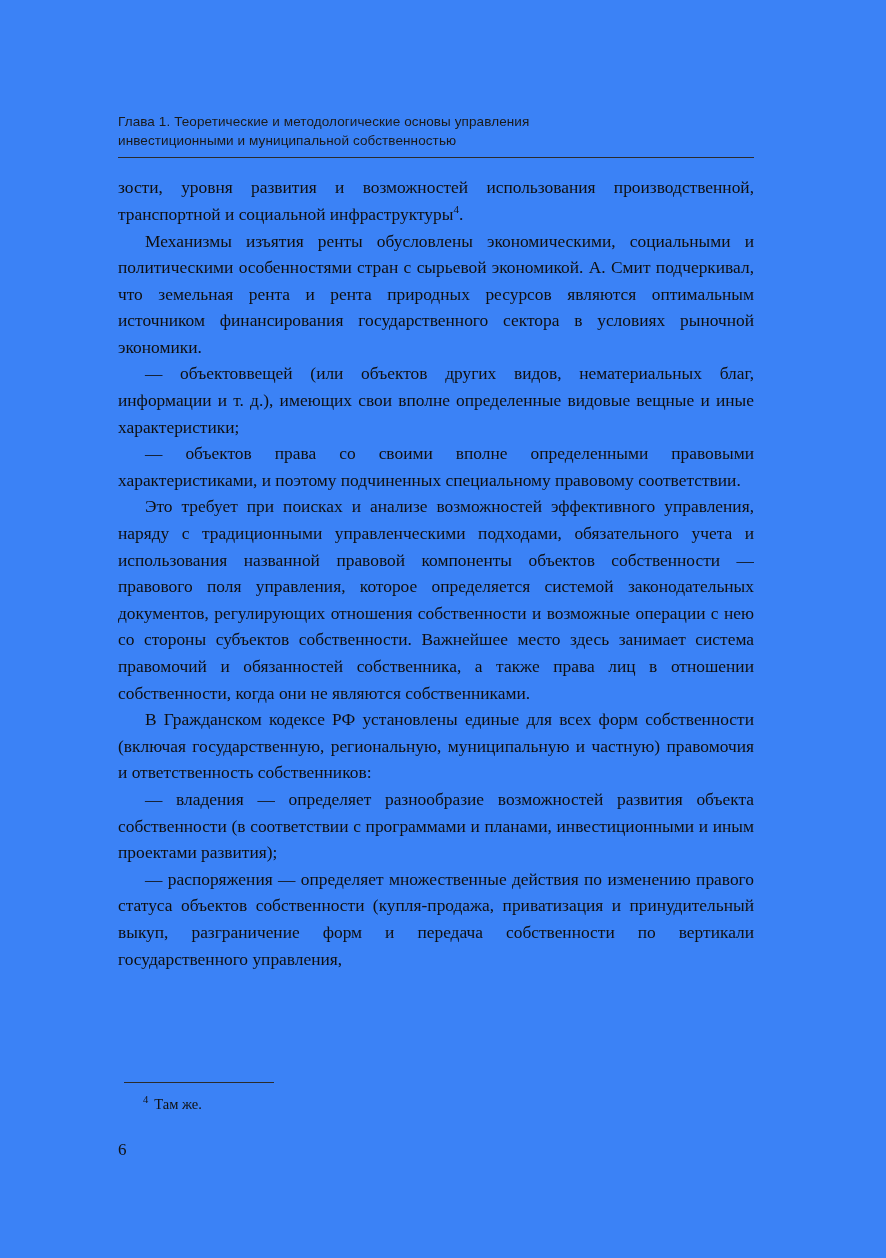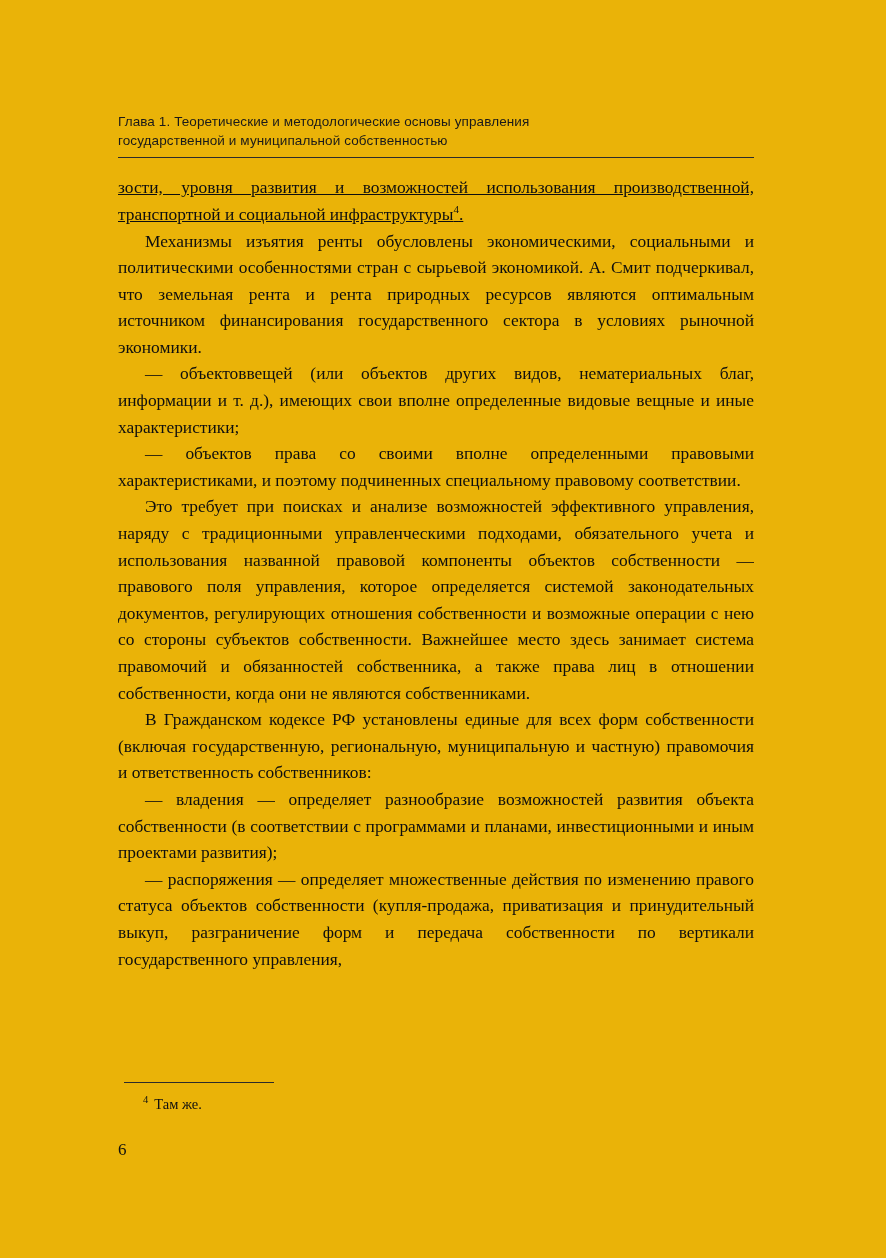--- a/index.html
+++ b/index.html
@@ -15,21 +15,21 @@
     color: #111111;
     overflow: hidden;
   }
 
   .page {
     position: absolute;
     left: 0;
     top: 0;
     width: 886px;
     height: 1258px;
-    background: #eab308;
+    background: #3b82f6;
   }
 
   .content {
     position: absolute;
     left: 118px;
     top: 112px;
     width: 636px;
   }
 
   
@@ -62,21 +62,20 @@
     hyphens: manual;
   }
   .body-text p {
     margin: 0;
   }
   .para-indent {
     text-indent: 27px;
   }
   .para-noindent {
     text-indent: 0;
-    text-decoration: underline;
   }
   .para-dash {
     text-indent: 27px;
   }
 
   sup.fn {
     font-size: 11px;
     vertical-align: super;
     line-height: 0;
   }
@@ -119,21 +118,21 @@
 </style>
 </head>
 <body>
 
 <div class="page">
 
   <div class="content">
 
     <div class="runhead">
       <span class="runhead-line">Глава 1. Теоретические и методологические основы управления</span>
-      <span class="runhead-line">государственной и муниципальной собственностью</span>
+      <span class="runhead-line">инвестиционными и муниципальной собственностью</span>
     </div>
     <div class="runhead-rule"></div>
 
     <div class="body-text">
 
       <p class="para-noindent"><span>зости, уровня развития и возможностей использования производственной, транспортной и социальной инфраструктуры</span><sup class="fn">4</sup><span>.</span></p>
 
       <p class="para-indent">Механизмы изъятия ренты обусловлены экономическими, социальными и политическими особенностями стран с сырьевой экономикой. А. Смит подчеркивал, что земельная рента и рента природных ресурсов являются оптимальным источником финансирования государственного сектора в условиях рыночной экономики.</p>
 
 

